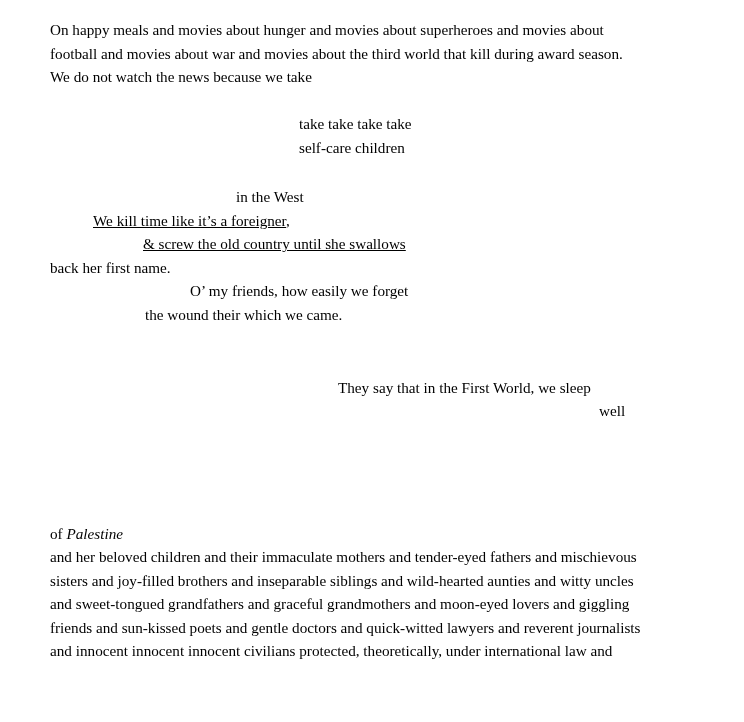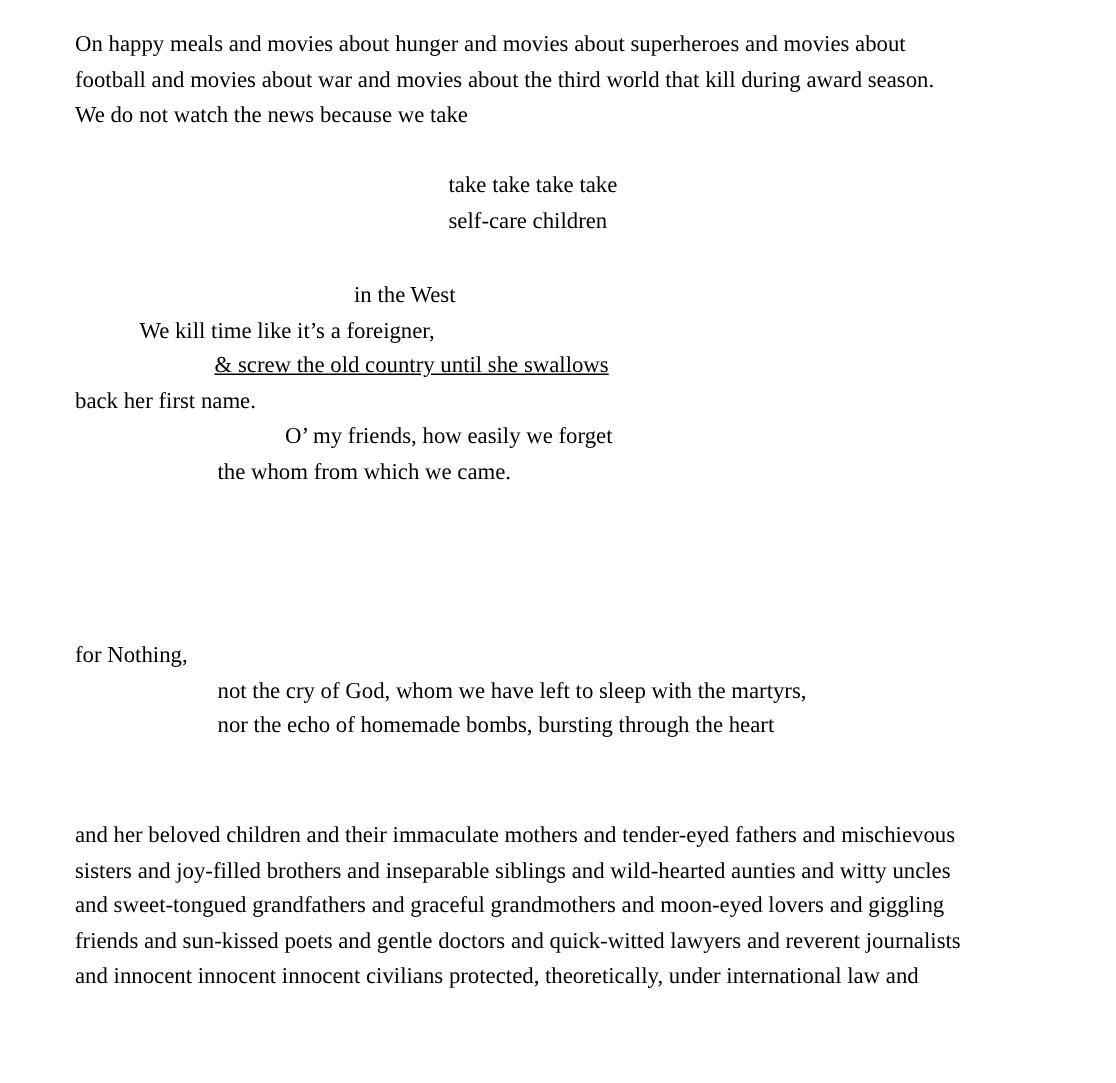--- a/index.html
+++ b/index.html
@@ -38,21 +38,21 @@
   .line {
     white-space: pre;
     margin: 0;
   }
   .spacer-sm { height: 23.5px; }
   .spacer-md { height: 26px; }
   .italic { font-style: italic; }
 
   
   .i0   { padding-left: 0px; }
-  .i43  { padding-left: 43px; }
+  .i43  { padding-left: 43px; text-decoration: underline; }
   .i93  { padding-left: 93px; text-decoration: underline; }
   .i95  { padding-left: 95px; }
   .i140 { padding-left: 140px; }
   .i186 { padding-left: 186px; font-family: Liberation Serif, serif; }
   .i249 { padding-left: 249px; }
   .i288 { padding-left: 288px; }
   .i549 { padding-left: 549px; }
 </style>
 </head>
 <body>
@@ -73,40 +73,40 @@
   </div>
 
   <div class="spacer-md"></div>
 
   <div class="block">
     <div class="line i186">in the West</div>
     <div class="line i43">We kill time like it’s a foreigner,</div>
     <div class="line i93">&amp; screw the old country until she swallows</div>
     <div class="line i0">back her first name.</div>
     <div class="line i140">O’ my friends, how easily we forget</div>
-    <div class="line i95">the whom from which we came.</div>
+    <div class="line i95">the wound their which we came.</div>
+  </div>
+
+  <div class="spacer-md"></div>
+  <div class="spacer-sm"></div>
+
+  <div class="block">
+    <div class="line i288">They say that in the First World, we sleep</div>
+    <div class="line i549">well</div>
   </div>
 
   <div class="spacer-md"></div>
   <div class="spacer-sm"></div>
 
 
   <div class="spacer-md"></div>
   <div class="spacer-sm"></div>
 
   <div class="block">
-    <div class="line i0">for Nothing,</div>
-    <div class="line i95">not the cry of God, whom we have left to sleep with the martyrs,</div>
-    <div class="line i95">nor the echo of homemade bombs, bursting through the heart</div>
-  </div>
-
-  <div class="spacer-md"></div>
-  <div class="spacer-sm"></div>
-
-  <div class="block">
+    <div class="line i0"><span>of </span><span class="italic">Palestine</span></div>
     <div class="para">and her beloved children and their immaculate mothers and tender-eyed fathers and mischievous</div>
     <div class="para">sisters and joy-filled brothers and inseparable siblings and wild-hearted aunties and witty uncles</div>
     <div class="para">and sweet-tongued grandfathers and graceful grandmothers and moon-eyed lovers and giggling</div>
     <div class="para">friends and sun-kissed poets and gentle doctors and quick-witted lawyers and reverent journalists</div>
     <div class="para">and innocent innocent innocent civilians protected, theoretically, under international law and</div>
 
   </div>
 
 </div>
 

